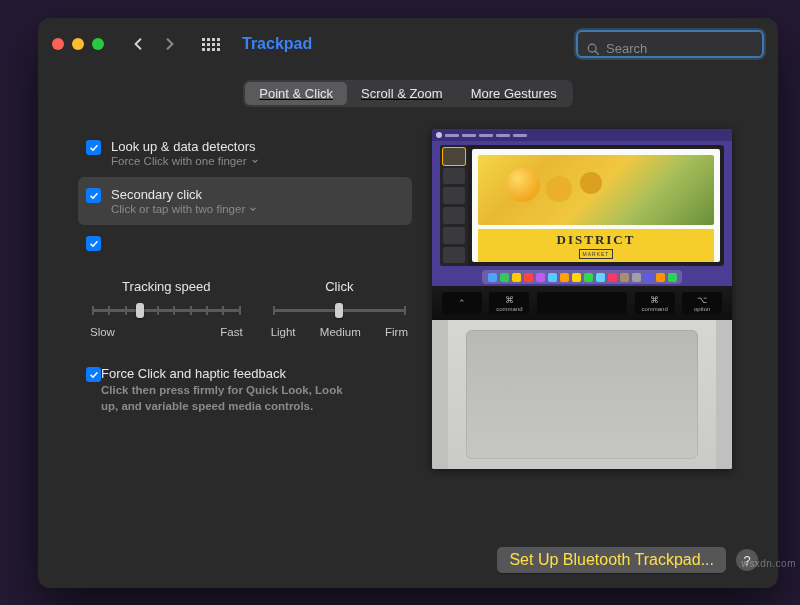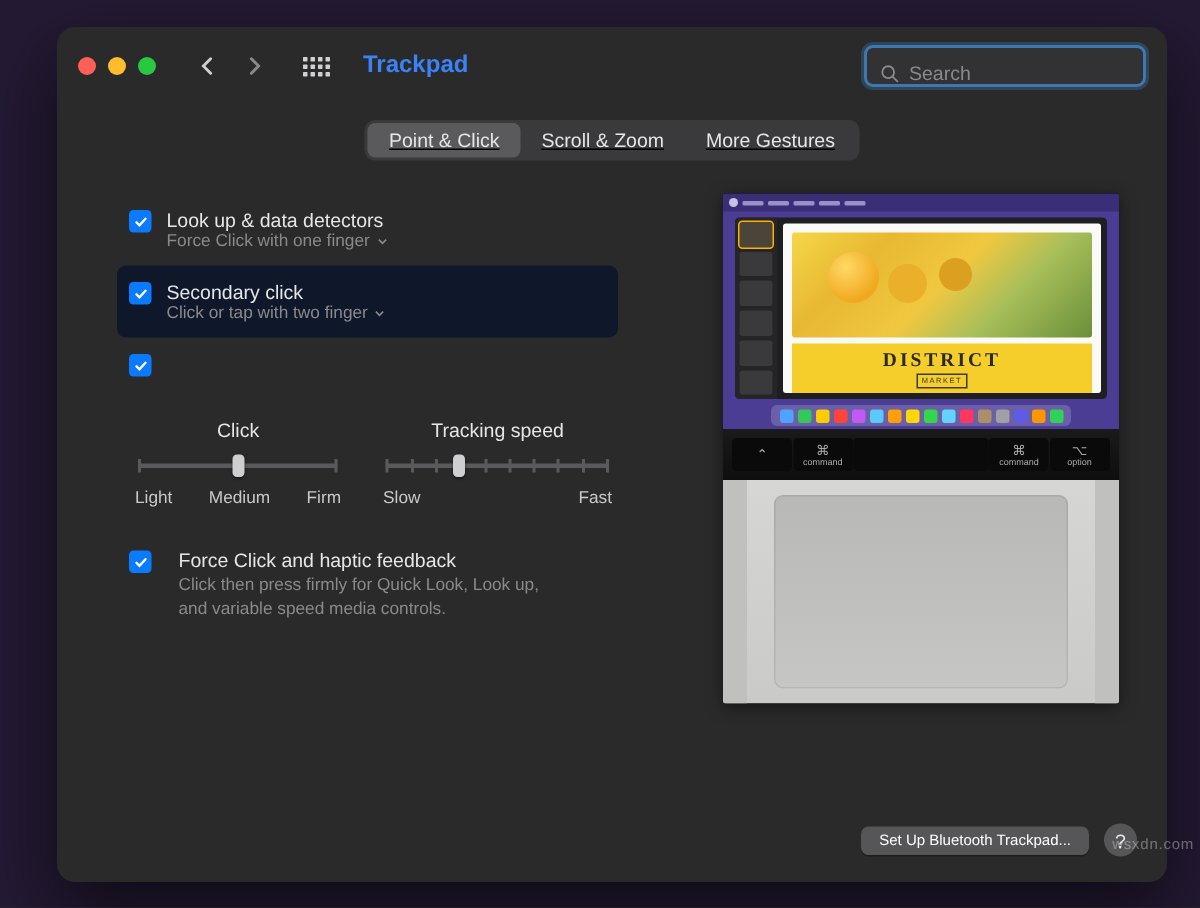--- a/index.html
+++ b/index.html
@@ -30,48 +30,48 @@
     }
     .search svg { width: 14px; height: 14px; color: #8a8a8c; flex-shrink: 0; }
     .search input { flex: 1; background: transparent; border: 0; outline: 0; color: #ccc; font-size: 13px; }
     .search input::placeholder { color: #8a8a8c; }
 
     .tabs { display: flex; justify-content: center; margin-top: 10px; }
     .seg { display: flex; background: #3a3a3c; border-radius: 7px; padding: 2px; text-decoration: underline; }
     .seg-item { padding: 4px 14px; font-size: 13px; color: #e6e6e8; border-radius: 5px; cursor: default; }
     .seg-item.active { background: #5a5a5d; }
 
-    .content { display: flex; gap: 20px; padding: 22px 32px 0 48px; flex: 1; justify-content: space-between; }
+    .content { display: flex; gap: 20px; padding: 22px 32px 0 48px; flex: 1; }
     .left { width: 326px; display: flex; flex-direction: column; }
     .opt { display: flex; gap: 10px; padding: 10px 8px 10px 0; border-radius: 6px; }
-    .opt.selected { background: #0f172a; padding-left: 8px; margin-left: -8px; }
+    .opt.selected { background: #404040; padding-left: 8px; margin-left: -8px; }
     .checkbox {
       width: 15px; height: 15px; border-radius: 3px; background: #0a7aff;
       flex-shrink: 0; margin-top: 1px; display: flex; align-items: center; justify-content: center;
     }
     .checkbox svg { width: 10px; height: 10px; color: #fff; }
     .opt-text { display: flex; flex-direction: column; gap: 1px; }
     .opt-title { color: #e6e6e8; font-size: 13px; }
     .opt-sub { color: #8a8a8c; font-size: 11.5px; display: flex; align-items: center; gap: 4px; }
     .chev { width: 8px; height: 8px; }
 
     .sliders { display: flex; gap: 28px; margin-top: 18px; padding: 0 4px; }
     .slider-group { flex: 1; display: flex; flex-direction: column; align-items: center; gap: 6px; }
     .slider-label { color: #e6e6e8; font-size: 13px; }
     .slider-track { position: relative; width: 100%; height: 20px; }
     .rail { position: absolute; top: 9px; left: 2px; right: 2px; height: 3px; background: #5a5a5c; border-radius: 2px; }
     .ticks { position: absolute; inset: 0; display: flex; justify-content: space-between; align-items: center; padding: 0 2px; }
     .tick { width: 2px; height: 9px; background: #5a5a5c; }
     .thumb { position: absolute; top: 3px; width: 8px; height: 15px; background: #cfcfd1; border-radius: 3px; box-shadow: 0 1px 2px rgba(0,0,0,.5); }
     .slider-ends { display: flex; justify-content: space-between; width: 100%; color: #c9c9cb; font-size: 11.5px; }
 
-    .force { margin-top: 28px; display: flex; gap: 18px; }
-    .force .desc { color: #8a8a8c; font-size: 11.5px; line-height: 1.35; margin-top: 2px; max-width: 260px; }
-
-    .right { width: 264px; height: 340px; background: #000; border-radius: 2px; overflow: hidden; display: flex; flex-direction: column; box-shadow: 0 2px 10px rgba(0,0,0,.5); }
+    .force { margin-top: 28px; display: flex; gap: 0; }
+    .force .desc { color: #8a8a8c; font-size: 11.5px; line-height: 1.35; margin-top: 2px; max-width: 260px; font-weight: bold; }
+
+    .right { width: 300px; height: 340px; background: #000; border-radius: 2px; overflow: hidden; display: flex; flex-direction: column; box-shadow: 0 2px 10px rgba(0,0,0,.5); }
     .screen { flex: 1.08; background: #4b3d94; position: relative; overflow: hidden; }
     .menubar { position: absolute; top: 0; left: 0; right: 0; height: 12px; background: #3a2e76; display: flex; align-items: center; padding: 0 4px; gap: 3px; }
     .menubar span { width: 14px; height: 3px; background: #9a90c8; border-radius: 1px; }
     .menubar span.apple { width: 6px; height: 6px; border-radius: 50%; background: #c8c2e2; }
     .appwin { position: absolute; top: 16px; left: 8px; right: 8px; bottom: 20px; background: #1f1f22; border-radius: 3px; display: flex; overflow: hidden; }
     .thumbs { width: 28px; background: #252528; display: flex; flex-direction: column; gap: 3px; padding: 3px; }
     .thumb-item { height: 18px; background: #3a3a3d; border-radius: 2px; }
     .thumb-item.sel { box-shadow: 0 0 0 1px #ffb100; background: #4a4538; }
     .canvas { flex: 1; background: #fafaf6; margin: 4px; border-radius: 2px; position: relative; overflow: hidden; }
     .fruit-band { position: absolute; top: 6px; left: 6px; right: 6px; height: 70px;
@@ -91,21 +91,21 @@
     .key .sym { font-size: 9px; }
     .key.wide { width: 90px; }
     .trackpad-surf { flex: 1.02; background: linear-gradient(180deg,#d6d6d4 0%, #cacac8 100%); position: relative; }
     .trackpad-surf::before { content:""; position:absolute; left:34px; right:34px; top:10px; bottom:10px;
       background: linear-gradient(180deg,#b8b8b6,#c6c6c4); border-radius:6px; box-shadow: inset 0 0 0 1px rgba(0,0,0,.08); }
     .trackpad-surf::after { content:""; position:absolute; inset:0;
       background: linear-gradient(90deg, #c0c0be 0, #c0c0be 16px, transparent 16px),
                   linear-gradient(-90deg, #c0c0be 0, #c0c0be 16px, transparent 16px); }
 
     .footer { height: 56px; display: flex; align-items: center; justify-content: flex-end; gap: 10px; padding: 0 20px; }
-    .btn { background: #565658; color: #ffffff; font-size: 10px; padding: 4px 12px; border-radius: 5px; box-shadow: 0 1px 0 rgba(0,0,0,.3); }
+    .btn { background: #565658; color: #fde047; font-size: 16px; padding: 4px 12px; border-radius: 5px; box-shadow: 0 1px 0 rgba(0,0,0,.3); }
     .help { width: 22px; height: 22px; border-radius: 50%; background: #565658; color: #e6e6e8; display: flex; align-items: center; justify-content: center; font-size: 13px; }
 
     .watermark { position: absolute; right: 4px; bottom: 36px; color: rgba(255,255,255,.35); font-size: 10px; letter-spacing: .5px; transform: rotate(0); }
   </style>
 </head>
 <body>
 
 <div class="window">
   <div class="titlebar">
     <div class="traffic">
@@ -197,58 +197,58 @@
 
       <div class="opt">
         <div class="checkbox">
           <svg viewBox="0 0 10 10">
               <path d="M2 5.2 L4 7.2 L8 2.8" stroke="currentColor" stroke-width="1.6" fill="none" stroke-linecap="round"></path>
             </svg>
         </div>
       </div>
 
       <div class="sliders">
+        <div class="slider-group">
+          <div class="slider-label">Tracking speed</div>
+          <div class="slider-track">
+            <div class="rail"></div>
+            <div class="ticks">
+                <span class="tick"></span>
+                <span class="tick"></span>
+                <span class="tick"></span>
+                <span class="tick"></span>
+                <span class="tick"></span>
+                <span class="tick"></span>
+                <span class="tick"></span>
+                <span class="tick"></span>
+                <span class="tick"></span>
+                <span class="tick"></span>
+              </div>
+            <div class="thumb" style="left:calc(33% - 4px)"></div>
+          </div>
+          <div class="slider-ends">
+            <span>Slow</span>
+            <span>Fast</span>
+          </div>
+        </div>
         <div class="slider-group" style="flex:0.9">
           <div class="slider-label">Click</div>
           <div class="slider-track">
             <div class="rail"></div>
             <div class="ticks">
                 <span class="tick"></span>
                 <span class="tick"></span>
                 <span class="tick"></span>
               </div>
             <div class="thumb" style="left:calc(50% - 4px)"></div>
           </div>
           <div class="slider-ends">
             <span>Light</span>
             <span>Medium</span>
             <span>Firm</span>
-          </div>
-        </div>
-        <div class="slider-group">
-          <div class="slider-label">Tracking speed</div>
-          <div class="slider-track">
-            <div class="rail"></div>
-            <div class="ticks">
-                <span class="tick"></span>
-                <span class="tick"></span>
-                <span class="tick"></span>
-                <span class="tick"></span>
-                <span class="tick"></span>
-                <span class="tick"></span>
-                <span class="tick"></span>
-                <span class="tick"></span>
-                <span class="tick"></span>
-                <span class="tick"></span>
-              </div>
-            <div class="thumb" style="left:calc(33% - 4px)"></div>
-          </div>
-          <div class="slider-ends">
-            <span>Slow</span>
-            <span>Fast</span>
           </div>
         </div>
       </div>
 
       <div class="force">
         <div class="checkbox">
           <svg viewBox="0 0 10 10">
               <path d="M2 5.2 L4 7.2 L8 2.8" stroke="currentColor" stroke-width="1.6" fill="none" stroke-linecap="round"></path>
             </svg>
         </div>

